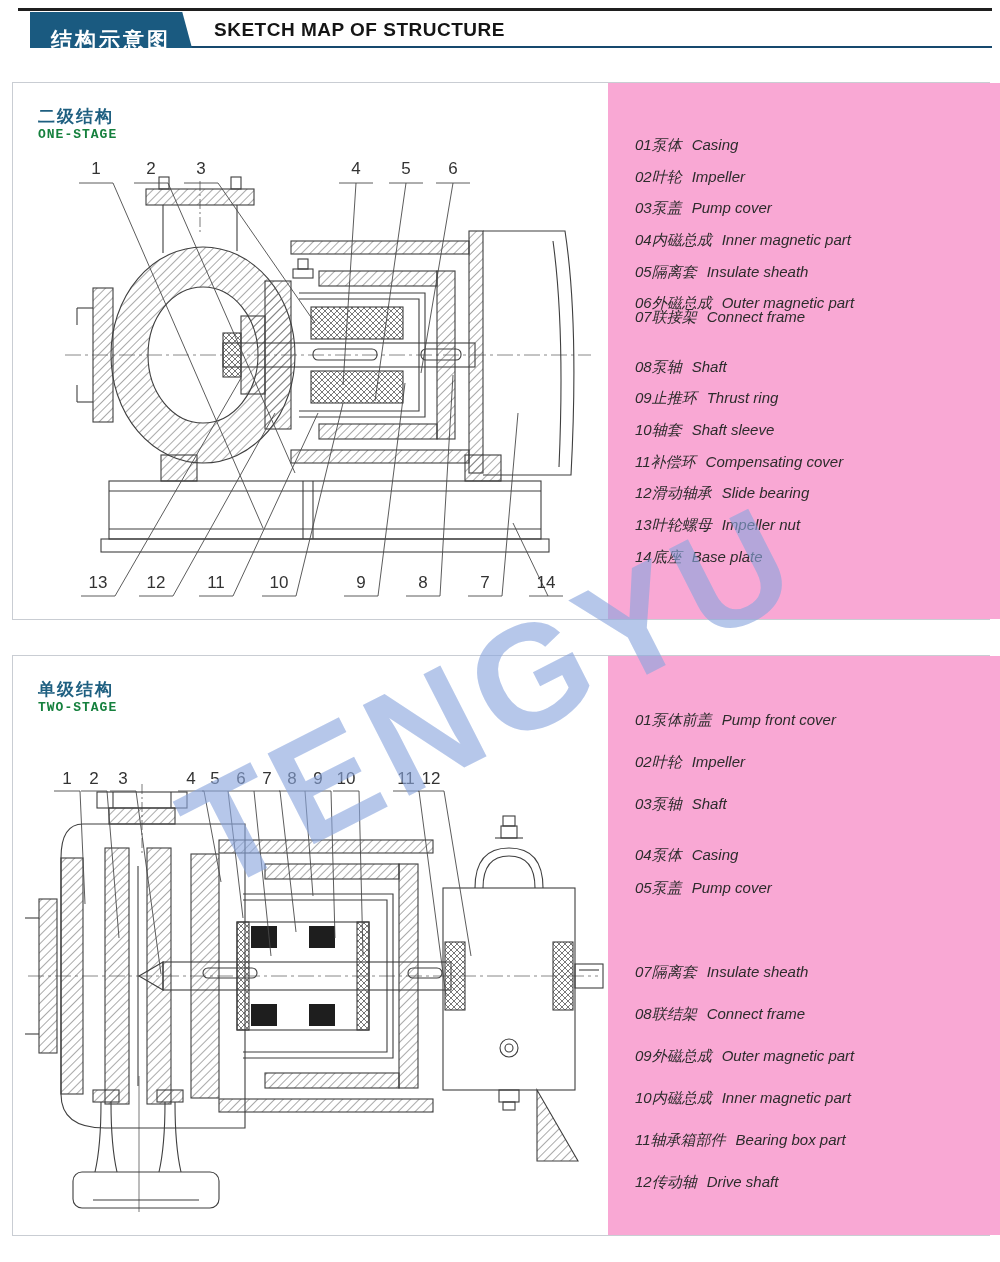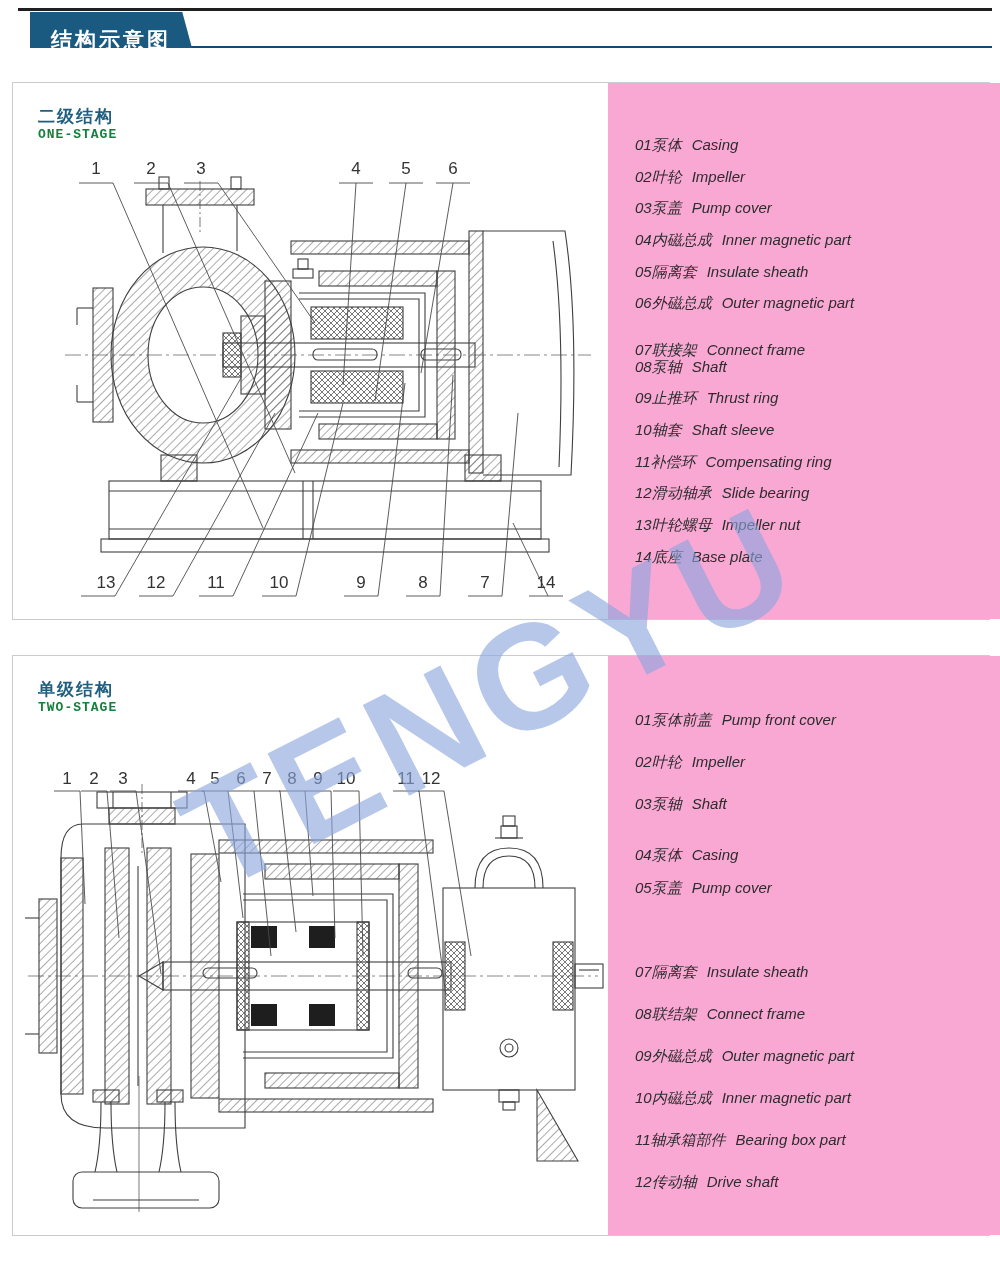--- a/index.html
+++ b/index.html
@@ -30,34 +30,35 @@
 </head>
 <body>
 
 <div class="page">
 
   <div class="topline"></div>
   <div class="hdr-rule"></div>
   <div class="title-box">
     <span class="title-zh">结构示意图</span>
   </div>
+  <div class="title-en">SKETCH MAP OF STRUCTURE</div>
 
   <div class="panel panel1">
     <div class="sidebar">
       <div class="part-row" style="top:53px"><span>01泵体</span><span class="en">Casing</span></div>
       <div class="part-row" style="top:85px"><span>02叶轮</span><span class="en">Impeller</span></div>
       <div class="part-row" style="top:116px"><span>03泵盖</span><span class="en">Pump cover</span></div>
       <div class="part-row" style="top:148px"><span>04内磁总成</span><span class="en">Inner magnetic part</span></div>
       <div class="part-row" style="top:180px"><span>05隔离套</span><span class="en">Insulate sheath</span></div>
       <div class="part-row" style="top:211px"><span>06外磁总成</span><span class="en">Outer magnetic part</span></div>
-      <div class="part-row" style="top:258px"><span>07联接架</span><span class="en">Connect frame</span></div>
+      <div class="part-row" style="top:225px"><span>07联接架</span><span class="en">Connect frame</span></div>
       <div class="part-row" style="top:275px"><span>08泵轴</span><span class="en">Shaft</span></div>
       <div class="part-row" style="top:306px"><span>09止推环</span><span class="en">Thrust ring</span></div>
       <div class="part-row" style="top:338px"><span>10轴套</span><span class="en">Shaft sleeve</span></div>
-      <div class="part-row" style="top:370px"><span>11补偿环</span><span class="en">Compensating ring</span></div>
+      <div class="part-row" style="top:370px"><span>11补偿环</span><span class="en">Compensating cover</span></div>
       <div class="part-row" style="top:401px"><span>12滑动轴承</span><span class="en">Slide bearing</span></div>
       <div class="part-row" style="top:433px"><span>13叶轮螺母</span><span class="en">Impeller nut</span></div>
       <div class="part-row" style="top:465px"><span>14底座</span><span class="en">Base plate</span></div>
     </div>
 
     <div class="ptitle-zh">二级结构</div>
     <div class="ptitle-en">ONE-STAGE</div>
 
     <svg class="dwg" width="595" height="536" viewBox="0 0 595 536">
       <defs>
@@ -155,21 +156,21 @@
           <path d="M535,513 L500,440"></path>
       </g>
     </svg>
 
     <span class="dlabel" style="left:83px;top:76px">1</span>
     <span class="dlabel" style="left:138px;top:76px">2</span>
     <span class="dlabel" style="left:188px;top:76px">3</span>
     <span class="dlabel" style="left:343px;top:76px">4</span>
     <span class="dlabel" style="left:393px;top:76px">5</span>
     <span class="dlabel" style="left:440px;top:76px">6</span>
-    <span class="dlabel" style="left:93px;top:490px">13</span>
+    <span class="dlabel" style="left:85px;top:490px">13</span>
     <span class="dlabel" style="left:143px;top:490px">12</span>
     <span class="dlabel" style="left:203px;top:490px">11</span>
     <span class="dlabel" style="left:266px;top:490px">10</span>
     <span class="dlabel" style="left:348px;top:490px">9</span>
     <span class="dlabel" style="left:410px;top:490px">8</span>
     <span class="dlabel" style="left:472px;top:490px">7</span>
     <span class="dlabel" style="left:533px;top:490px">14</span>
   </div>
 
   <div class="panel panel2">

